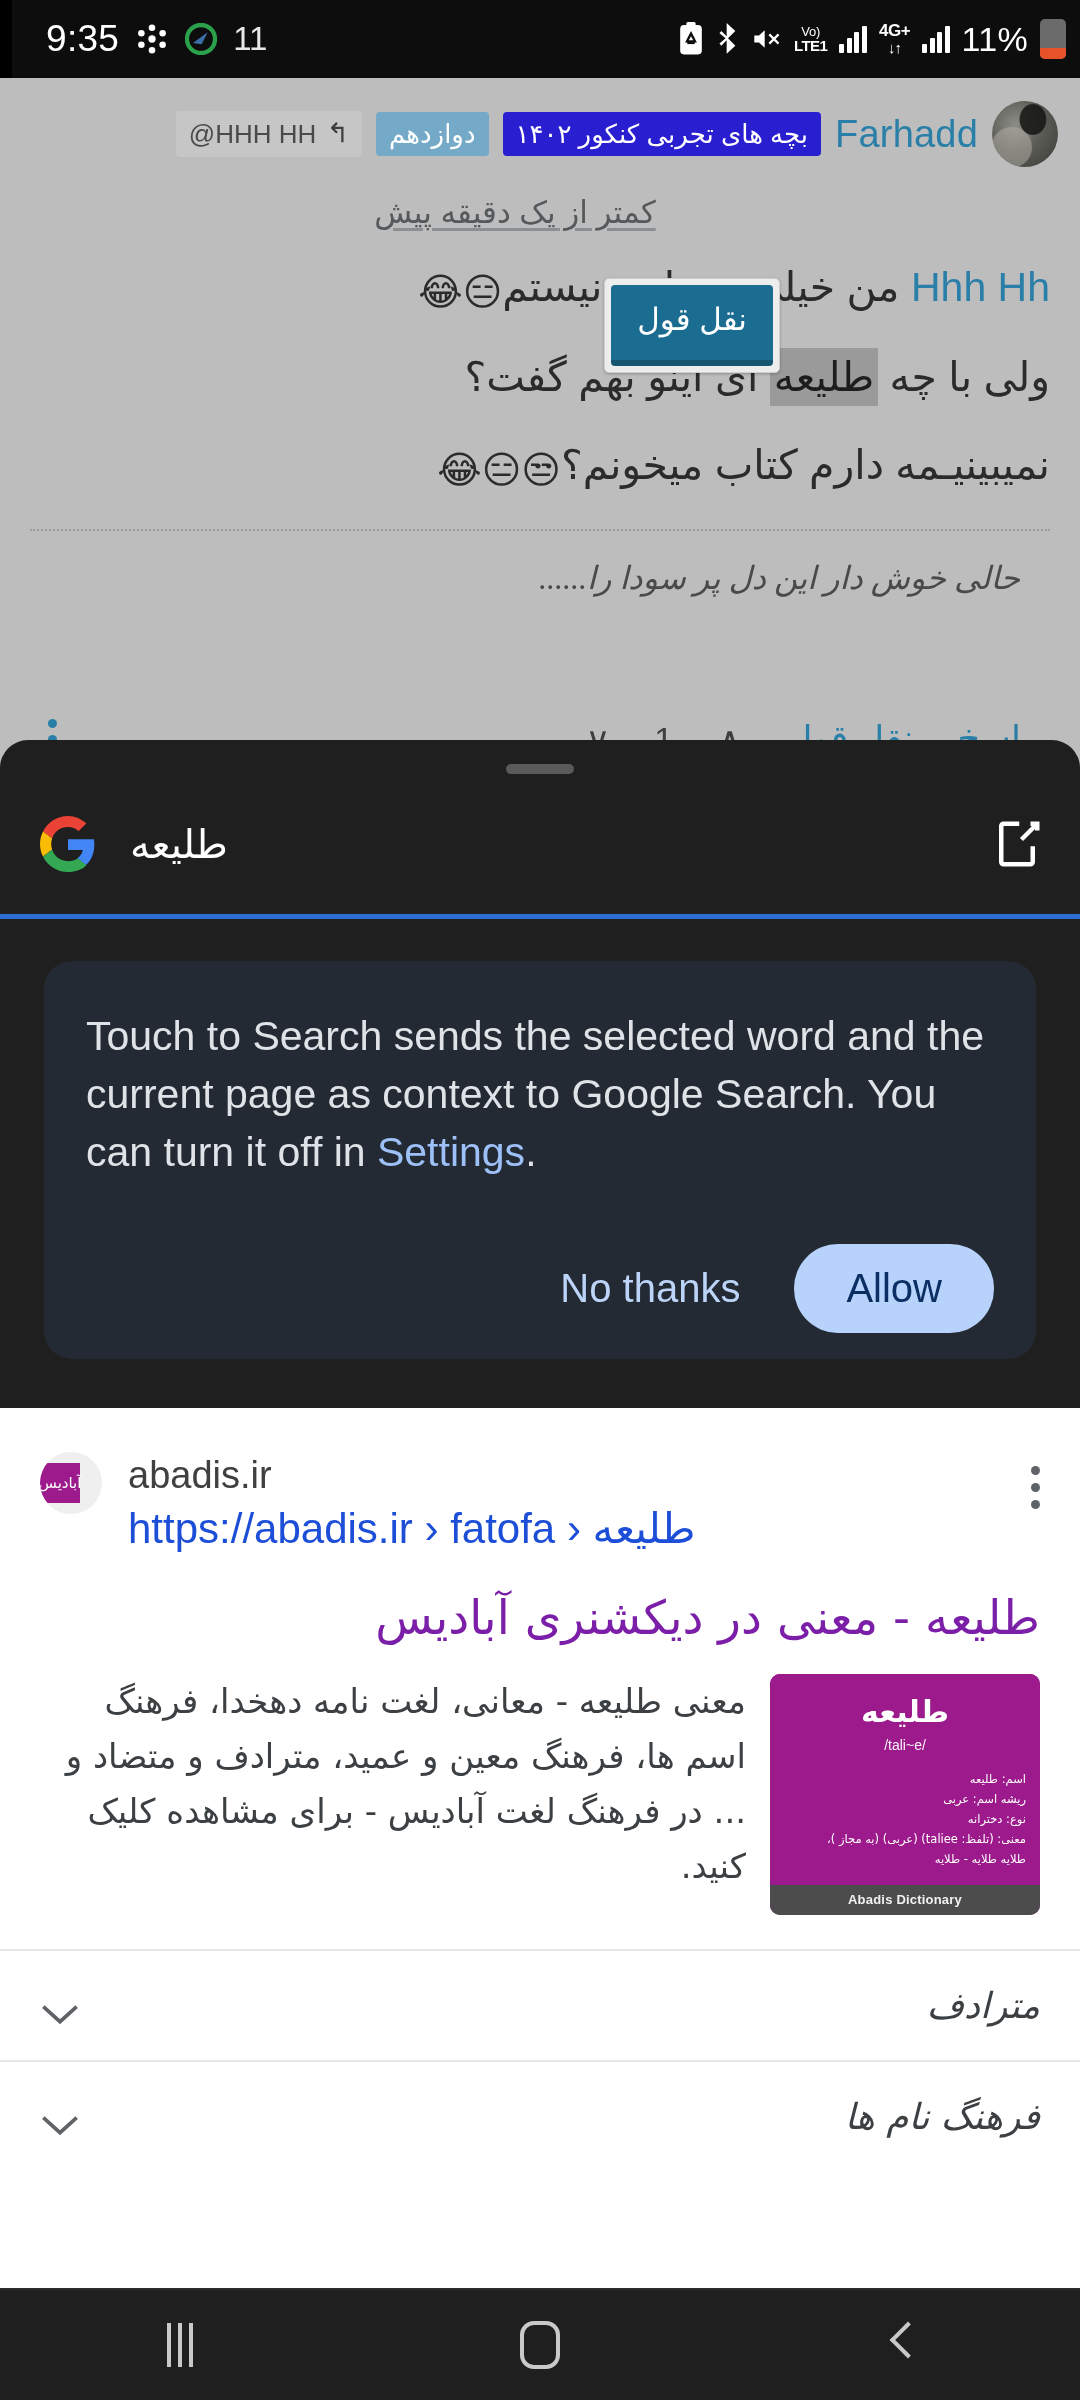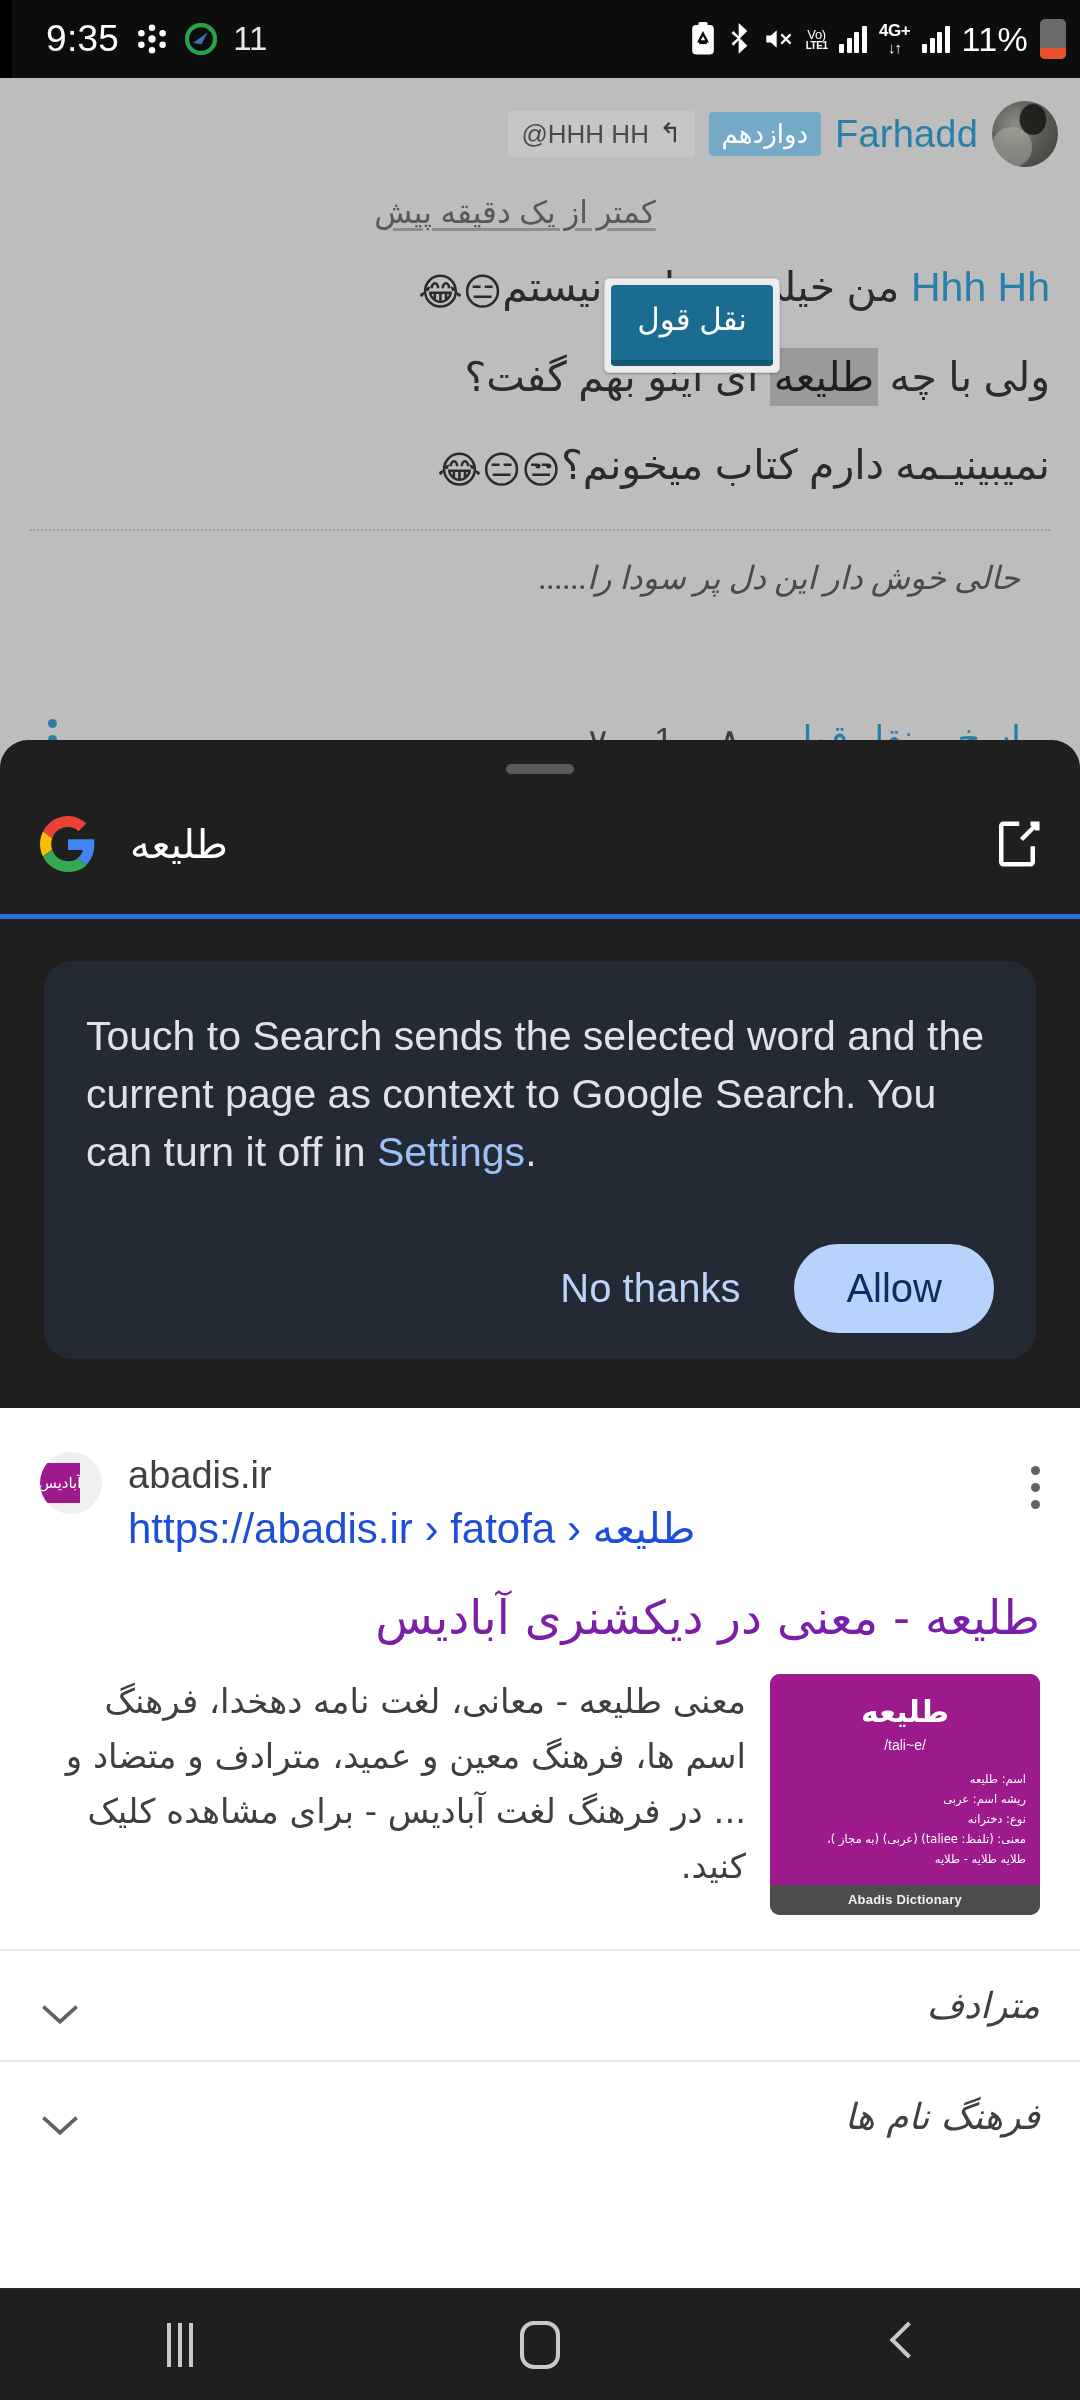--- a/index.html
+++ b/index.html
@@ -48,21 +48,21 @@
   .ico { display: inline-flex; align-items: center; justify-content: center; }
 
   
   .snowflake { width: 34px; height: 34px; }
   .green-badge { width: 32px; height: 32px; }
   .recycle-batt { width: 26px; height: 34px; }
   .bt { width: 24px; height: 32px; }
   .mute { width: 30px; height: 26px; }
   .volte-box { display:flex; flex-direction:column; align-items:center; line-height:1; }
   .volte-top { color:#fff; font-size:13px; letter-spacing:-0.3px; }
-  .volte-bot { color:#fff; font-size:10px; font-weight:700; letter-spacing:-0.5px;}
+  .volte-bot { color:#fff; font-size:15px; font-weight:700; letter-spacing:-0.5px;}
   .sig { display: flex; align-items: flex-end; gap: 2.5px; height: 28px; }
   .sig i { display:block; width: 5px; background:#fff; border-radius:1px; }
   .sig i:nth-child(1){height:9px;}
   .sig i:nth-child(2){height:15px;}
   .sig i:nth-child(3){height:21px;}
   .sig i:nth-child(4){height:27px;}
   .fourg { display:flex; flex-direction:column; align-items:center; line-height:1.05; }
   .fourg-top { color:#fff; font-size:17px; font-weight:700; letter-spacing:-0.5px; }
   .fourg-bot { color:#fff; font-size:15px; letter-spacing:-1px;}
   .batt-pct { color:#fff; font-size:34px; letter-spacing:0.3px; }
@@ -563,20 +563,21 @@
           <span class="batt-fill"></span>
         </span>
     </div>
   </div>
 
   <div class="page-bg">
 
     <div class="post-header">
       <div class="avatar"></div>
       <span class="uname">Farhadd</span>
+      <span class="badge badge-blue">بچه های تجربی کنکور ۱۴۰۲</span>
       <span class="badge badge-steel">دوازدهم</span>
       <span class="badge badge-gray">
         <span class="reply-arrow">↰</span>
         <span>HHH HH@</span>
       </span>
     </div>
 
     <div class="timestamp">کمتر از یک دقیقه پیش</div>
 
     <div class="msg-line">

